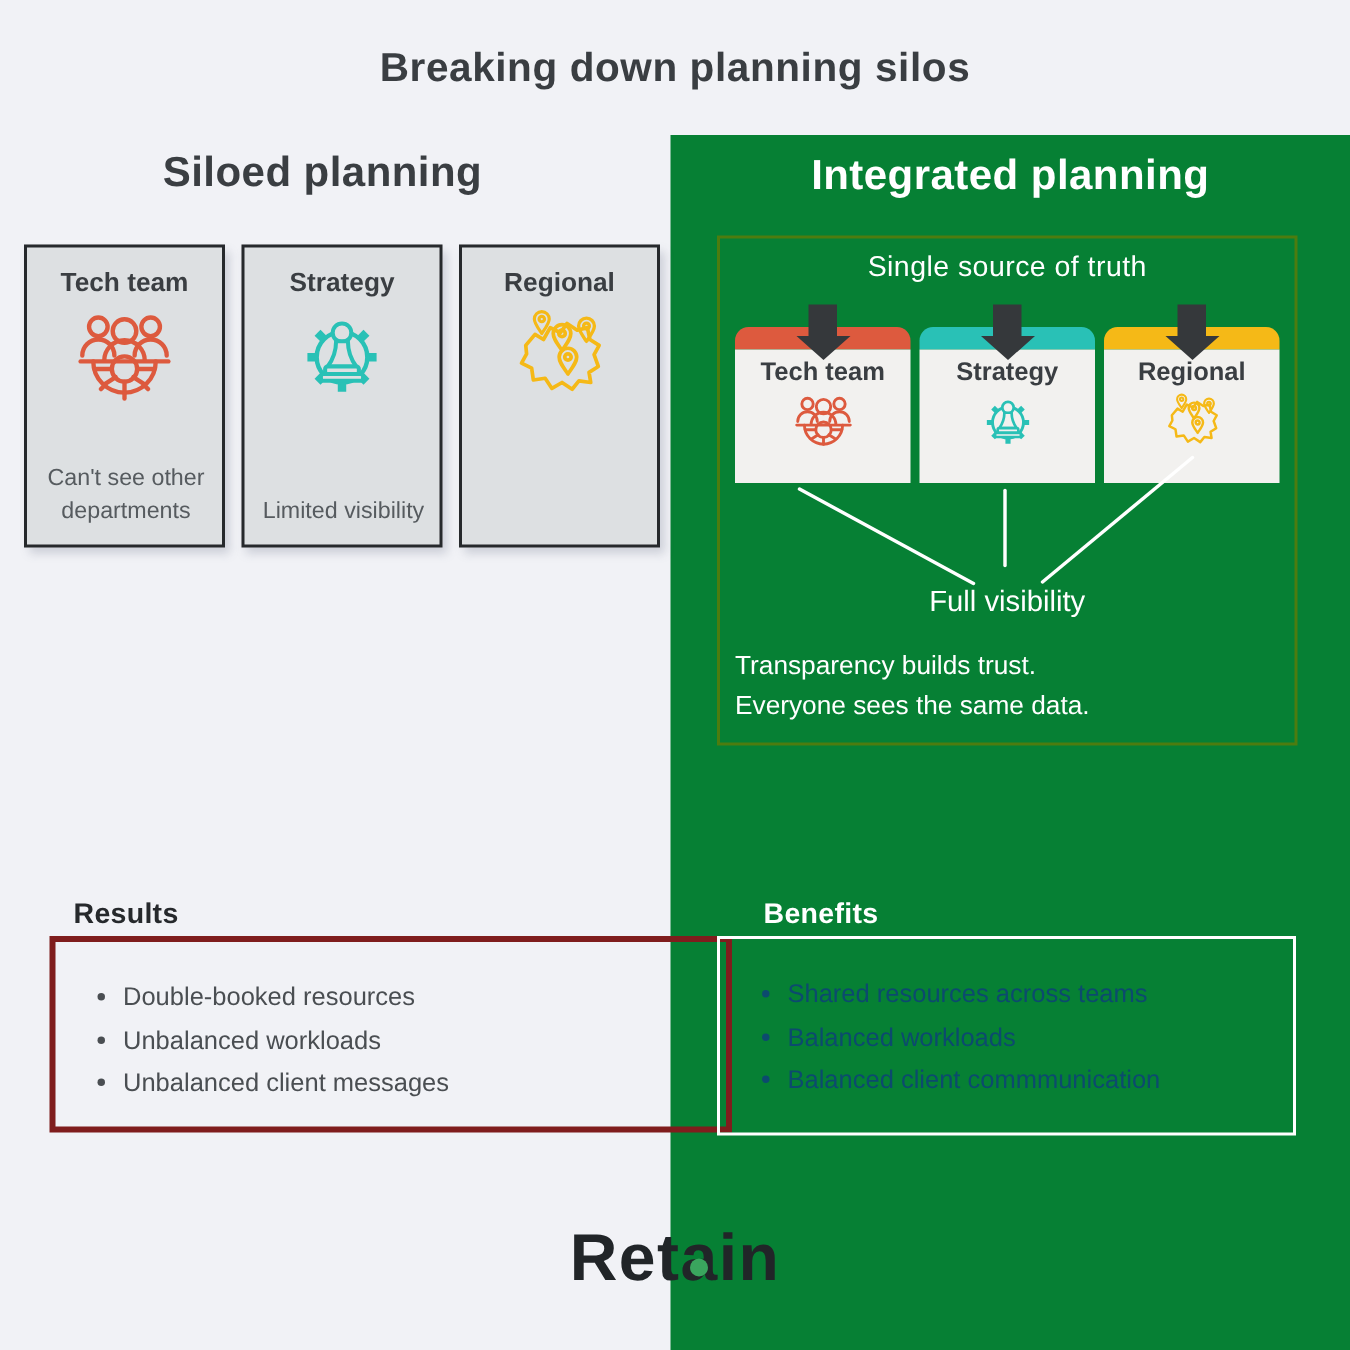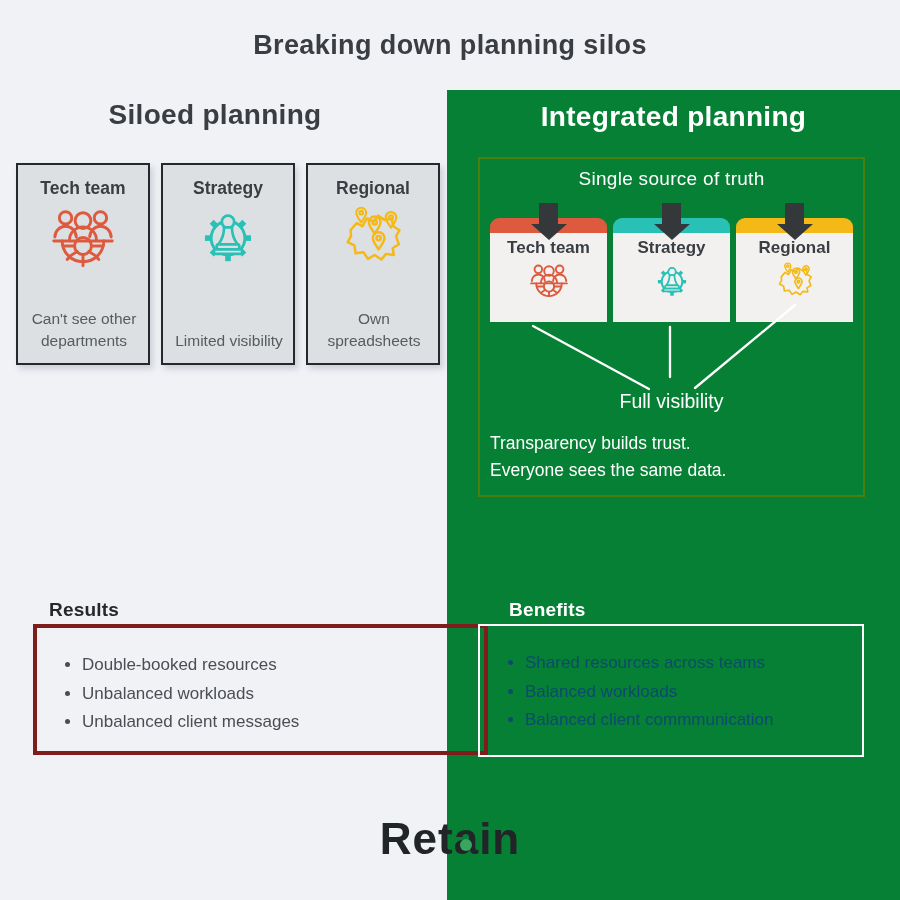--- a/index.html
+++ b/index.html
@@ -161,21 +161,20 @@
               <path d="M0 13.5 C-3.2 8.8 -5.2 6.3 -5.2 3.4 A5.2 5.2 0 1 1 5.2 3.4 C5.2 6.3 3.2 8.8 0 13.5 Z"></path>
                 <circle cx="0" cy="3.4" r="1.9"></circle>
             </g>
             <g transform="translate(37,29.5)">
               <path d="M0 13.5 C-3.2 8.8 -5.2 6.3 -5.2 3.4 A5.2 5.2 0 1 1 5.2 3.4 C5.2 6.3 3.2 8.8 0 13.5 Z"></path>
                 <circle cx="0" cy="3.4" r="1.9"></circle>
             </g>
           </g>
         </svg>
       </div>
-      <div class="silo-card-caption">Own spreadsheets</div>
     </div>
   </div>
 
   <div class="truth-box">
     <div class="truth-title">Single source of truth</div>
 
     <div class="tabs">
 
       <div class="tab">
         <div class="tab-arrow">

